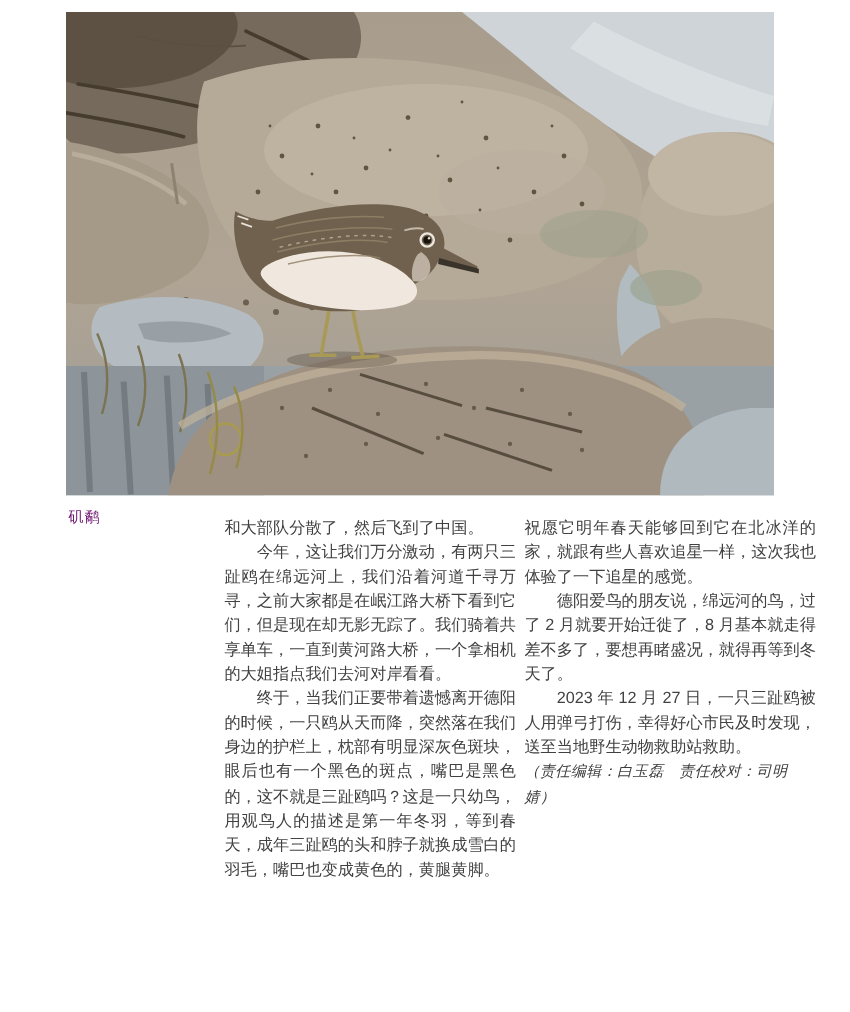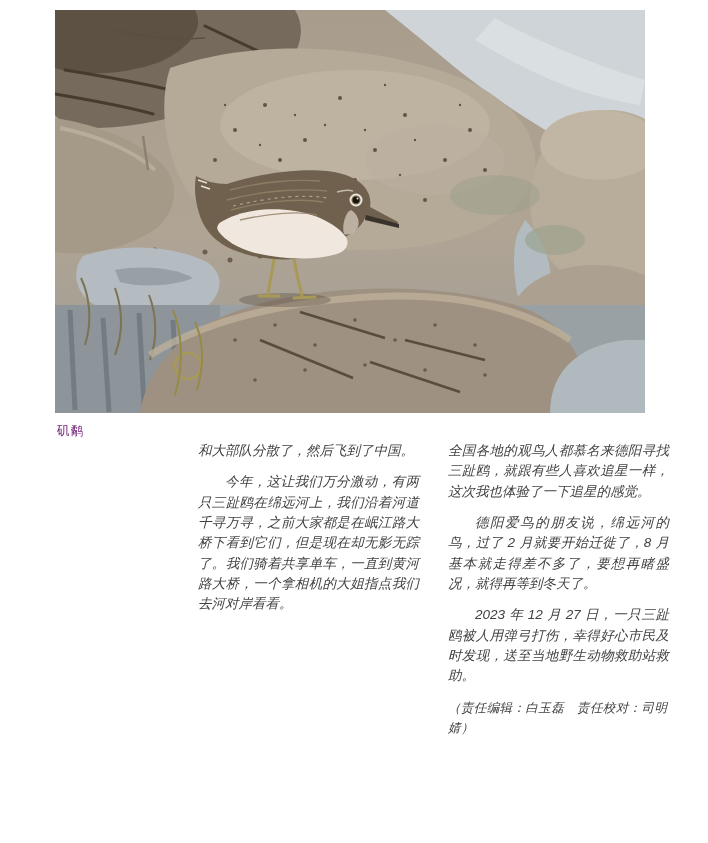--- a/index.html
+++ b/index.html
@@ -17,21 +17,21 @@
     position:absolute;left:57px;top:424px;
     font-size:12.5px;color:#701a75;letter-spacing:1px;line-height:15px;
   }
   .col{
     position:absolute;top:430px;height:410px;
     font-size:13.5px;line-height:20.35px;color:#414141;
     text-align:justify;
   }
   .col-left{left:187px;width:243px;}
   .col-right{left:437px;width:243px;}
-  .col p{margin:11px;padding:0;font-style:italic;}
+  .col p{margin:0;padding:0;}
   .col p.indent{text-indent:2em;}
   .editor-note{
     font-family:"DejaVu Serif","Liberation Serif",serif;
     font-style:italic;
     font-size:12.5px;color:#3c3c3c;letter-spacing:0.4px;
     text-align:left;
   }
 </style>
 </head>
 <body>
@@ -200,20 +200,21 @@
       <path d="M311,205 L344,214 L344,218 L310,210 Z" fill="#39332b"></path>
     </g>
   </svg>
 </div>
 
 <div class="photo-caption">矶鹬</div>
 
 <div class="col col-left">
   <p>和大部队分散了，然后飞到了中国。</p>
   <p class="indent">今年，这让我们万分激动，有两只三趾鸥在绵远河上，我们沿着河道千寻万寻，之前大家都是在岷江路大桥下看到它们，但是现在却无影无踪了。我们骑着共享单车，一直到黄河路大桥，一个拿相机的大姐指点我们去河对岸看看。</p>
+  <p class="indent">终于，当我们正要带着遗憾离开德阳的时候，一只鸥从天而降，突然落在我们身边的护栏上，枕部有明显深灰色斑块，眼后也有一个黑色的斑点，嘴巴是黑色的，这不就是三趾鸥吗？这是一只幼鸟，用观鸟人的描述是第一年冬羽，等到春天，成年三趾鸥的头和脖子就换成雪白的羽毛，嘴巴也变成黄色的，黄腿黄脚。</p>
 </div>
 
 <div class="col col-right">
-  <p>全国各地的观鸟人都慕名来德阳寻找三趾鸥，就跟有些人喜欢追星一样，这次我也体验了一下追星的感觉。</p>
+  <p>祝愿它明年春天能够回到它在北冰洋的家，就跟有些人喜欢追星一样，这次我也体验了一下追星的感觉。</p>
   <p class="indent">德阳爱鸟的朋友说，绵远河的鸟，过了 2 月就要开始迁徙了，8 月基本就走得差不多了，要想再睹盛况，就得再等到冬天了。</p>
   <p class="indent">2023 年 12 月 27 日，一只三趾鸥被人用弹弓打伤，幸得好心市民及时发现，送至当地野生动物救助站救助。</p>
   <p class="editor-note">（责任编辑：白玉磊　责任校对：司明婧）</p>
 </div>
 
 </body></html>

